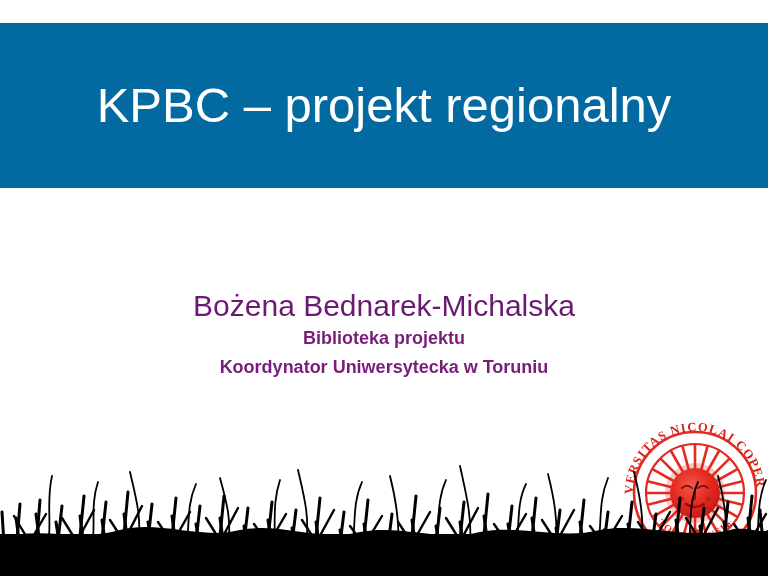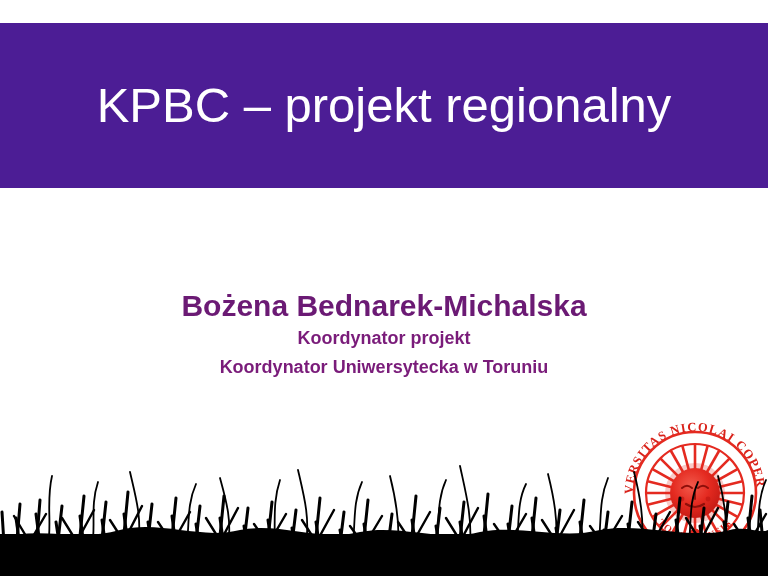--- a/index.html
+++ b/index.html
@@ -22,21 +22,21 @@
     overflow: hidden;
   }
 
   
   #title-band {
     position: absolute;
     left: 0;
     top: 23px;
     width: 768px;
     height: 165px;
-    background: #4c1d95;
+    background: #0369a1;
     z-index: 2;
   }
   #slide-title {
     position: absolute;
     left: 0;
     top: 0;
     width: 768px;
     height: 165px;
     display: flex;
     align-items: center;
@@ -56,21 +56,21 @@
     left: 0;
     top: 288px;
     width: 768px;
     text-align: center;
     z-index: 3;
   }
   #presenter-name {
     color: #6B1A74;
     font-family: "Liberation Sans", sans-serif;
     font-size: 30px;
-    font-weight: 700;
+    font-weight: 400;
     line-height: 1.18;
     white-space: nowrap;
   }
   .subtitle-line {
     color: #7A1C7A;
     font-family: "Liberation Sans", sans-serif;
     font-size: 18px;
     font-weight: 700;
     line-height: 1.5;
     white-space: nowrap;
@@ -104,21 +104,21 @@
 <body>
 
 <div id="slide">
 
   <div id="title-band">
     <div id="slide-title">KPBC – projekt regionalny</div>
   </div>
 
   <div id="subtitle-block">
     <div id="presenter-name">Bożena Bednarek-Michalska</div>
-    <div class="subtitle-line">Koordynator projekt</div>
+    <div class="subtitle-line">Biblioteka projektu</div>
     <div class="subtitle-line">Koordynator Uniwersytecka w Toruniu</div>
   </div>
 
   <div id="university-seal">
     <svg width="150" height="150" viewBox="0 0 150 150" xmlns="http://www.w3.org/2000/svg">
       <defs>
         <path id="ringTop" d="M 13,75 A 62,62 0 0 1 137,75" fill="none"></path>
         <path id="ringBot" d="M 27,75 A 48,48 0 0 0 123,75" fill="none"></path>
         <radialGradient id="sunGrad" cx="42%" cy="36%" r="68%">
           <stop offset="0%" stop-color="#F2594B"></stop>

